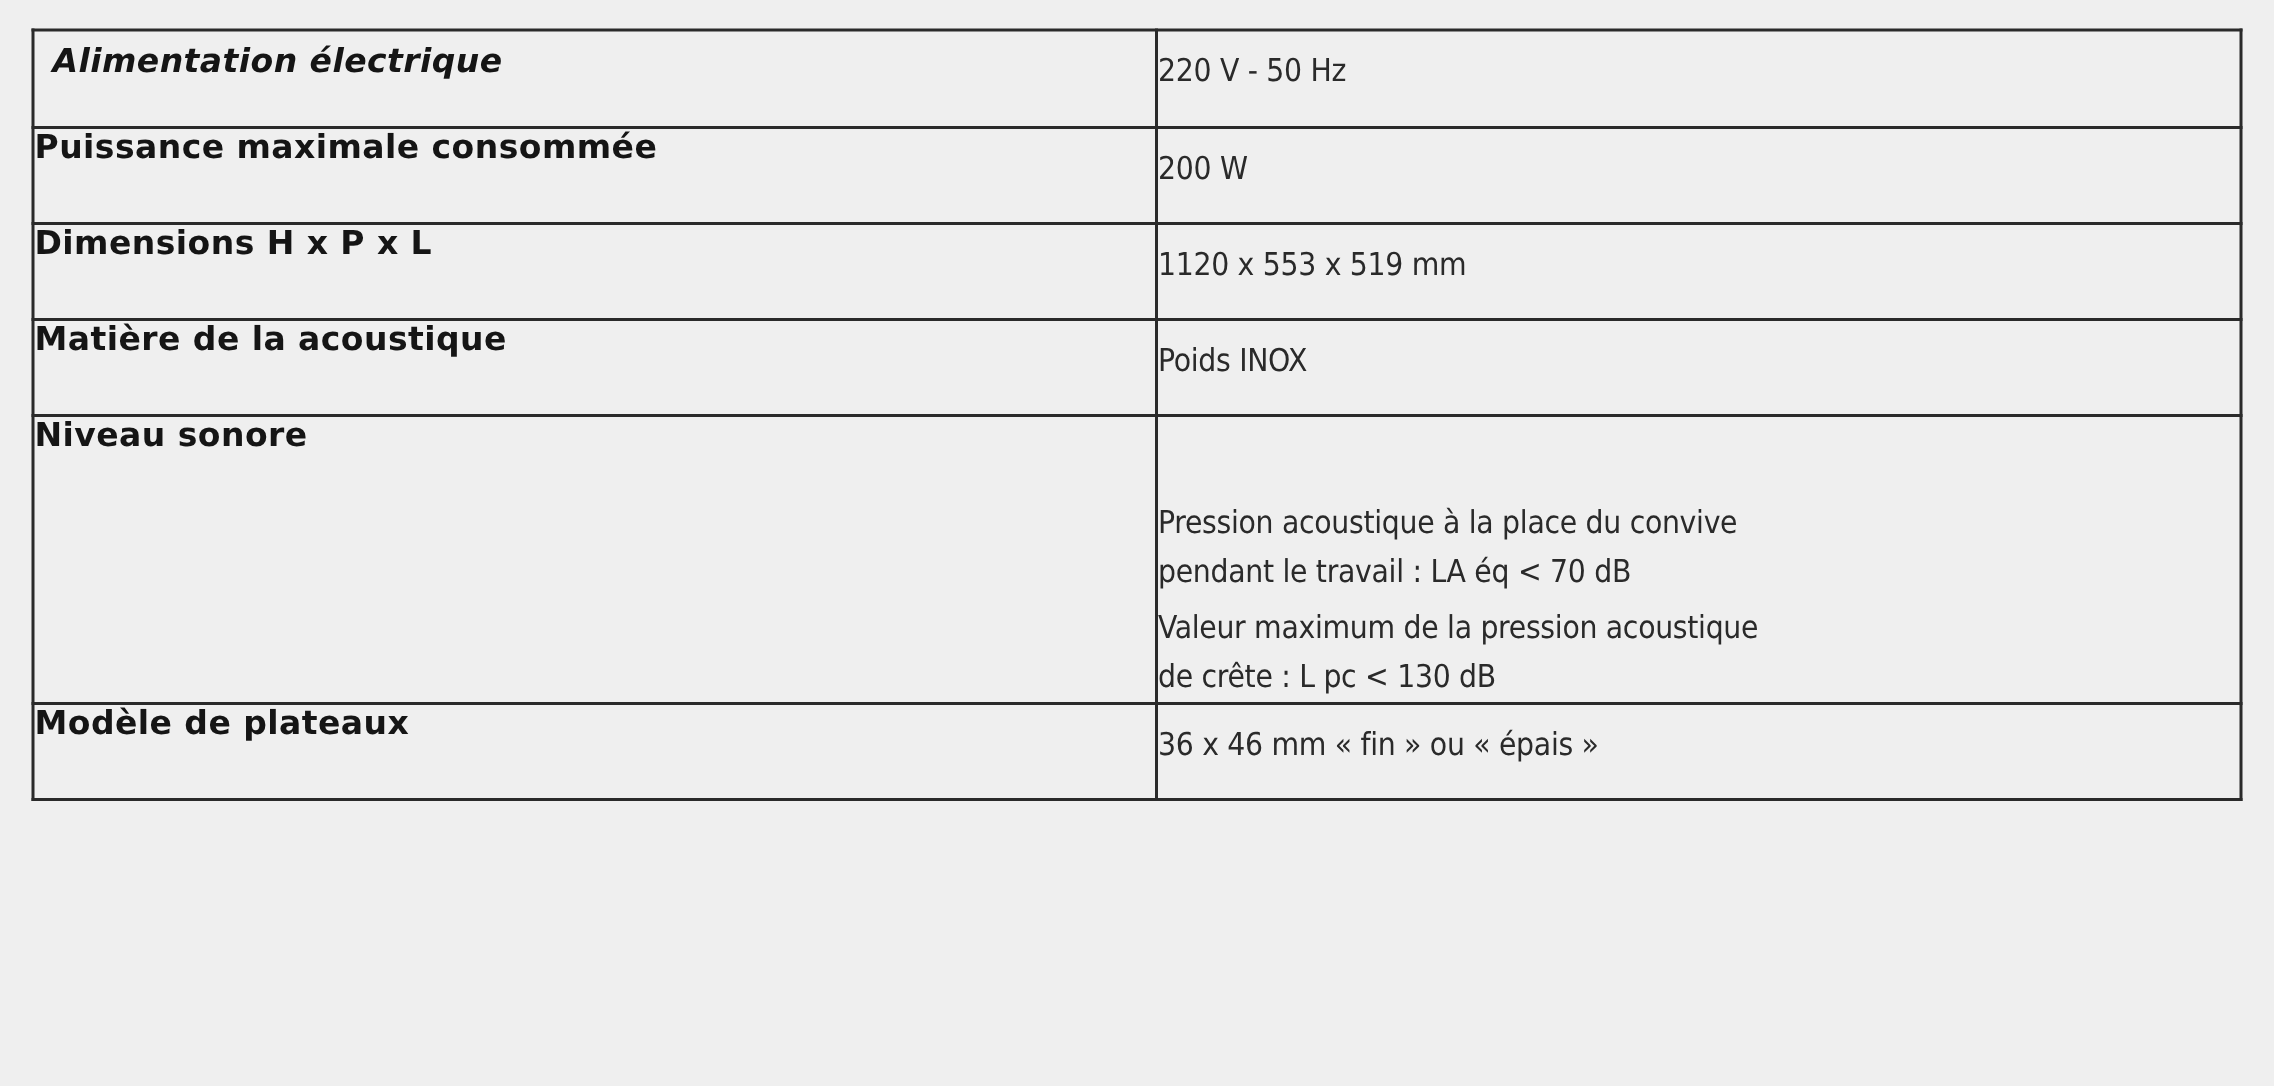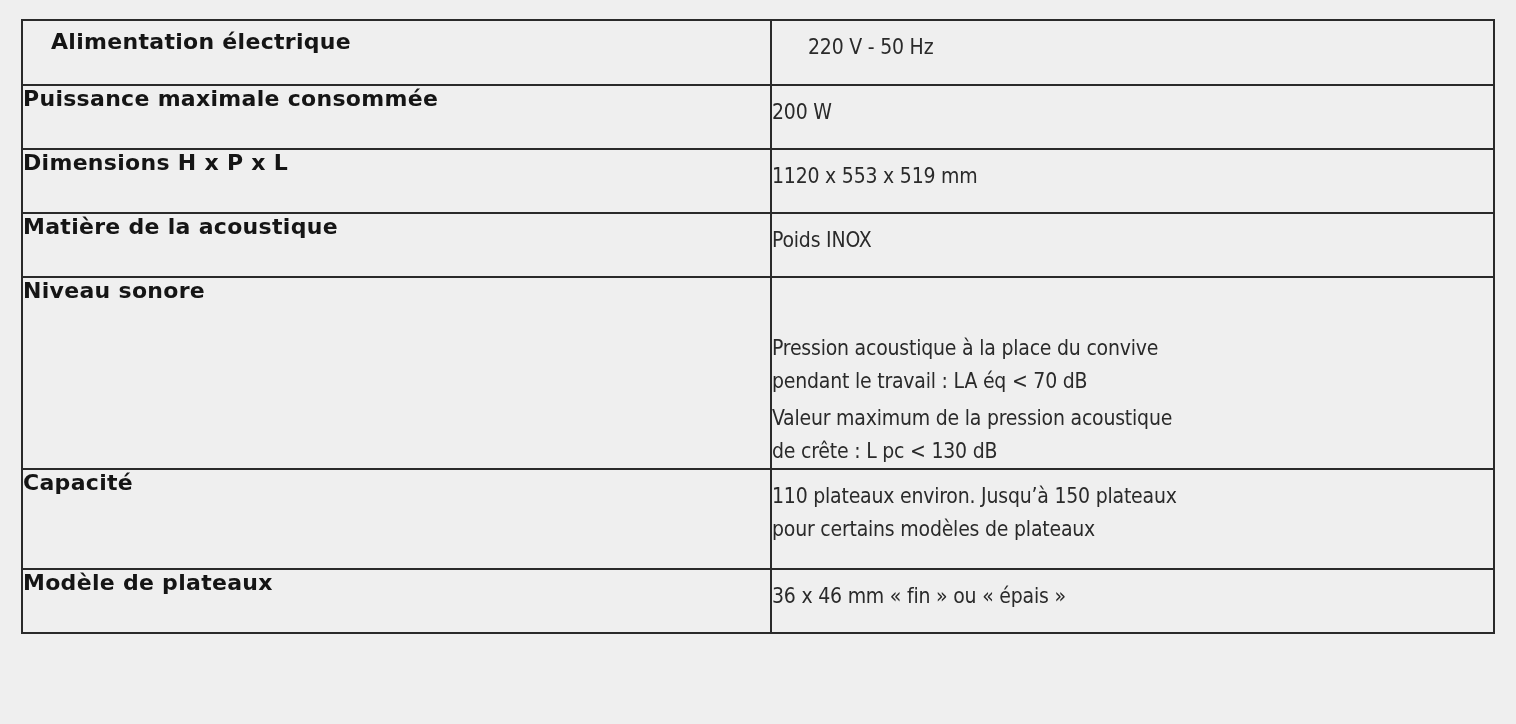--- a/index.html
+++ b/index.html
@@ -54,30 +54,30 @@
     display: block;
     line-height: 33px;
   }
   .value-para + .value-para {
     margin-top: 4px;
   }
   .value-para {
     display: block;
     margin-top: 44px;
   }
-  tr.r0 td { height: 53px; padding-left: 36px; }
+  tr.r0 td { height: 53px; }
   tr.r1 td { height: 52px; }
   tr.r2 td { height: 53px; }
   tr.r3 td { height: 52px; }
   tr.r4 td { height: 52px; }
   tr.r5 td { height: 52px; }
   tr.r6 td { height: 161px; }
   tr.r7 td { height: 88px; }
   tr.r8 td { height: 52px; }
-  td.label.first { padding-top: 8px; padding-left: 28px; }
+  td.label.first { padding-top: 8px; padding-left: 12px; font-style: italic; }
   td.value span.value-line { line-height: 33px; }
   tr td.value { padding-top: 10px; }
 </style>
 </head>
 <body>
 
 <div class="page">
   <table class="specs">
     <colgroup>
         <col class="c1">
@@ -114,27 +114,20 @@
           <span class="value-para">
             <span class="value-line">Pression acoustique à la place du convive</span>
             <span class="value-line">pendant le travail : LA éq &lt; 70 dB</span>
           </span>
           <span class="value-para">
             <span class="value-line">Valeur maximum de la pression acoustique</span>
             <span class="value-line">de crête : L pc &lt; 130 dB</span>
           </span>
         </td>
       </tr>
-      <tr class="r7">
-        <td class="label">Capacité</td>
-        <td class="value">
-          <span class="value-line">110 plateaux environ. Jusqu’à 150 plateaux</span>
-          <span class="value-line">pour certains modèles de plateaux</span>
-        </td>
-      </tr>
       <tr class="r8">
         <td class="label">Modèle de plateaux</td>
         <td class="value">
           <span class="value-line">36 x 46 mm « fin » ou « épais »</span>
         </td>
       </tr>
 
     </tbody>
   </table>
 </div>

